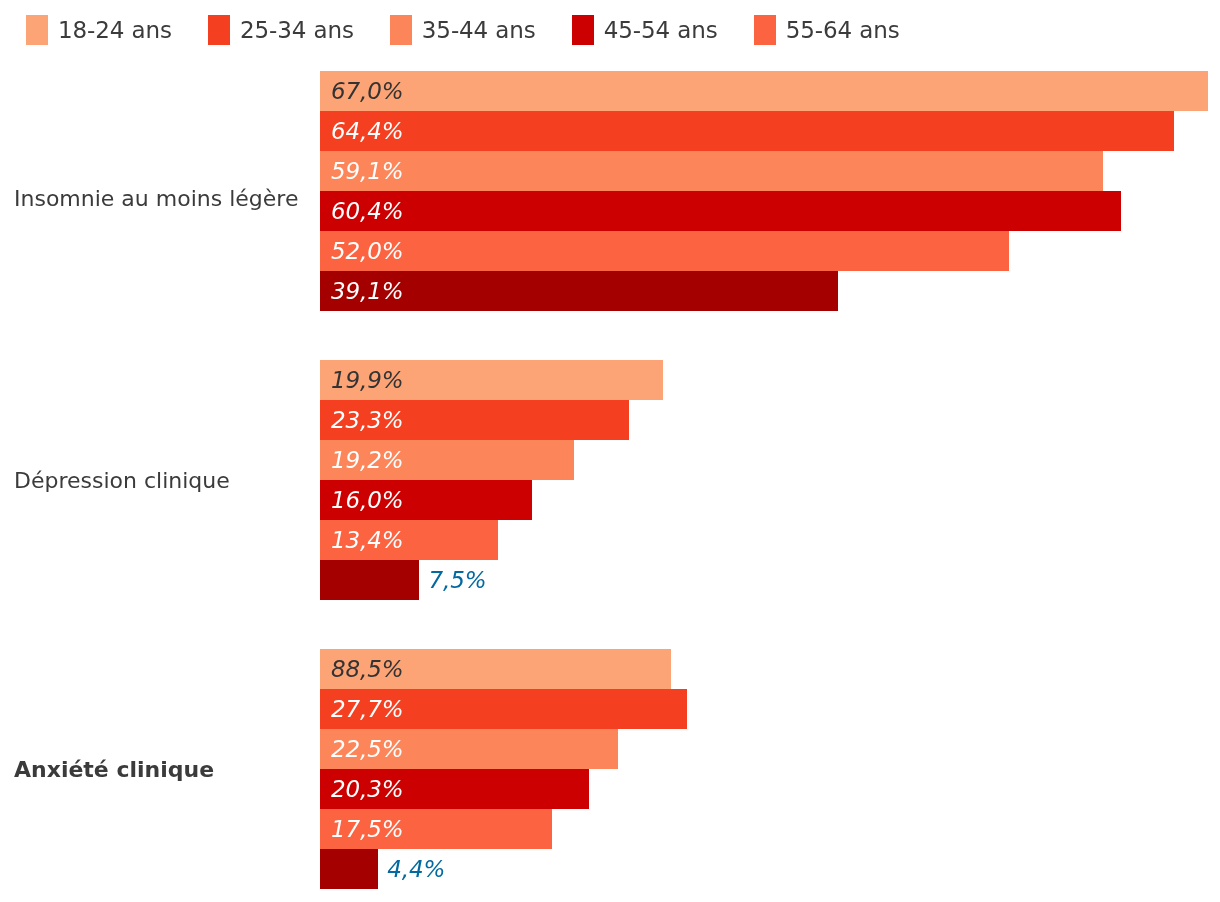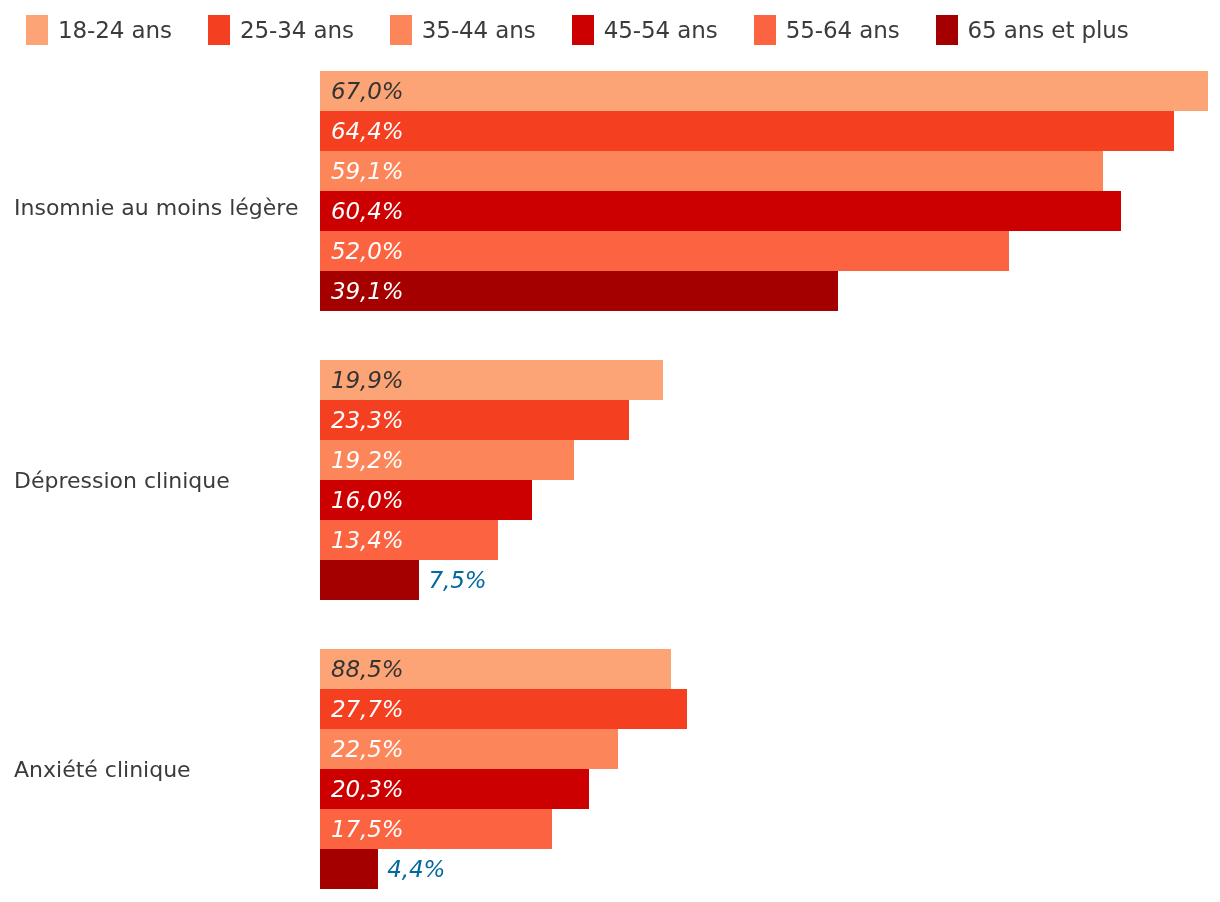--- a/index.html
+++ b/index.html
@@ -121,29 +121,25 @@
       <span class="legend-label">35-44 ans</span>
     </div>
     <div class="legend-item">
       <span class="legend-swatch" style="background: rgb(204, 0, 0);"></span>
       <span class="legend-label">45-54 ans</span>
     </div>
     <div class="legend-item">
       <span class="legend-swatch" style="background: rgb(252, 100, 65);"></span>
       <span class="legend-label">55-64 ans</span>
     </div>
-    <div class="legend-item">
-      <span class="legend-swatch" style="background: rgb(165, 0, 0);"></span>
-      <span class="legend-label">65 ans et plus</span>
-    </div>
   </div>
 
 <div id="chart">
     <div class="group" style="top: 71px; height: 240px;">
-      <div class="group-label" style="top: 136px;">Insomnie au moins légère</div>
+      <div class="group-label" style="top: 127px;">Insomnie au moins légère</div>
       <div class="bars" style="left: 320px;">
         <div class="bar-row">
           <div class="bar" style="width: 888.085px; background: rgb(252, 164, 118);"></div>
           <span class="bar-value inside dark">67,0%</span>
         </div>
         <div class="bar-row">
           <div class="bar" style="width: 853.622px; background: rgb(244, 64, 32);"></div>
           <span class="bar-value inside light">64,4%</span>
         </div>
         <div class="bar-row">
@@ -187,21 +183,21 @@
           <div class="bar" style="width: 177.617px; background: rgb(252, 100, 65);"></div>
           <span class="bar-value inside light">13,4%</span>
         </div>
         <div class="bar-row">
           <div class="bar" style="width: 99.4125px; background: rgb(165, 0, 0);"></div>
           <span class="bar-value outside" style="left: 108.412px;">7,5%</span>
         </div>
       </div>
     </div>
     <div class="group" style="top: 649px; height: 240px;">
-      <div class="group-label" style="top: 120px;">Anxiété clinique</div>
+      <div class="group-label" style="top: 120px; font-weight: bold;">Anxiété clinique</div>
       <div class="bars" style="left: 320px;">
         <div class="bar-row">
           <div class="bar" style="width: 351.257px; background: rgb(252, 164, 118);"></div>
           <span class="bar-value inside dark">88,5%</span>
         </div>
         <div class="bar-row">
           <div class="bar" style="width: 367.163px; background: rgb(244, 64, 32);"></div>
           <span class="bar-value inside light">27,7%</span>
         </div>
         <div class="bar-row">

